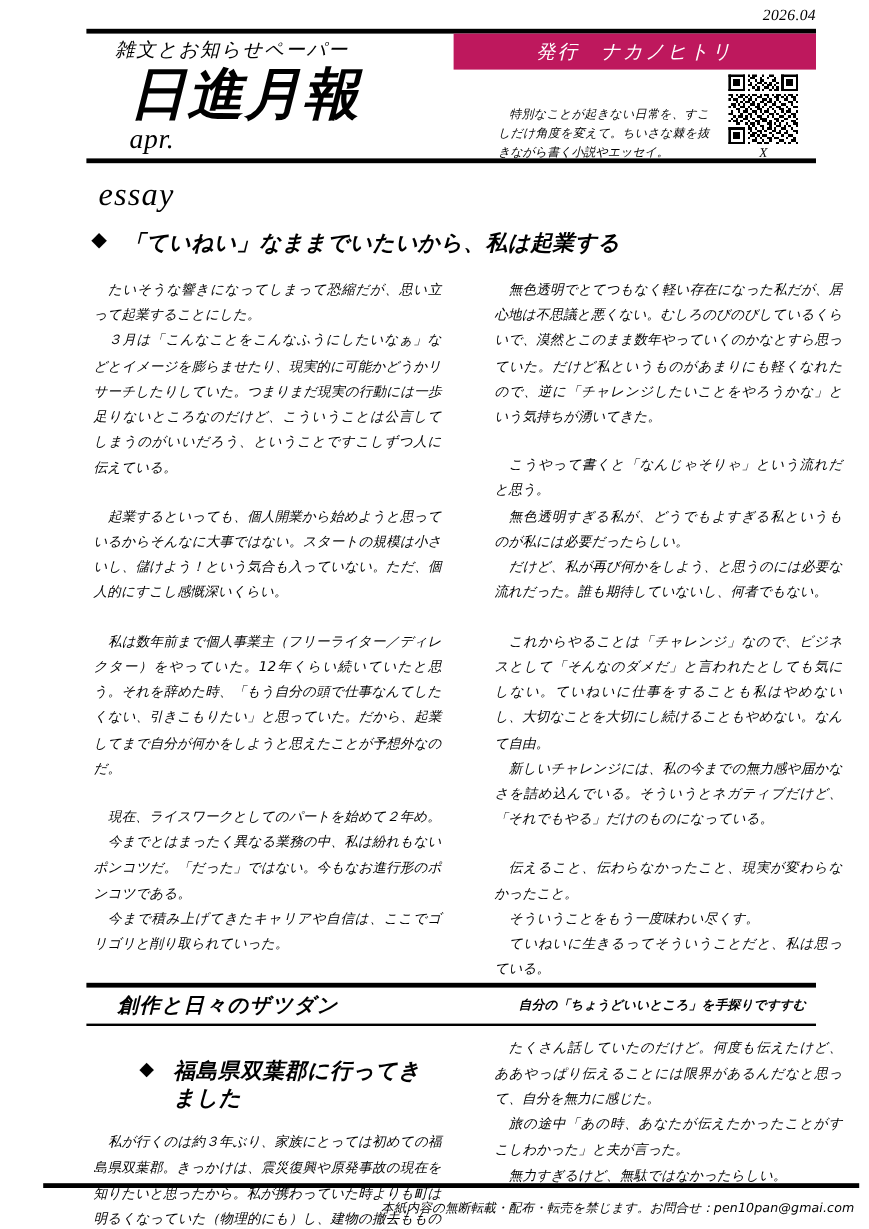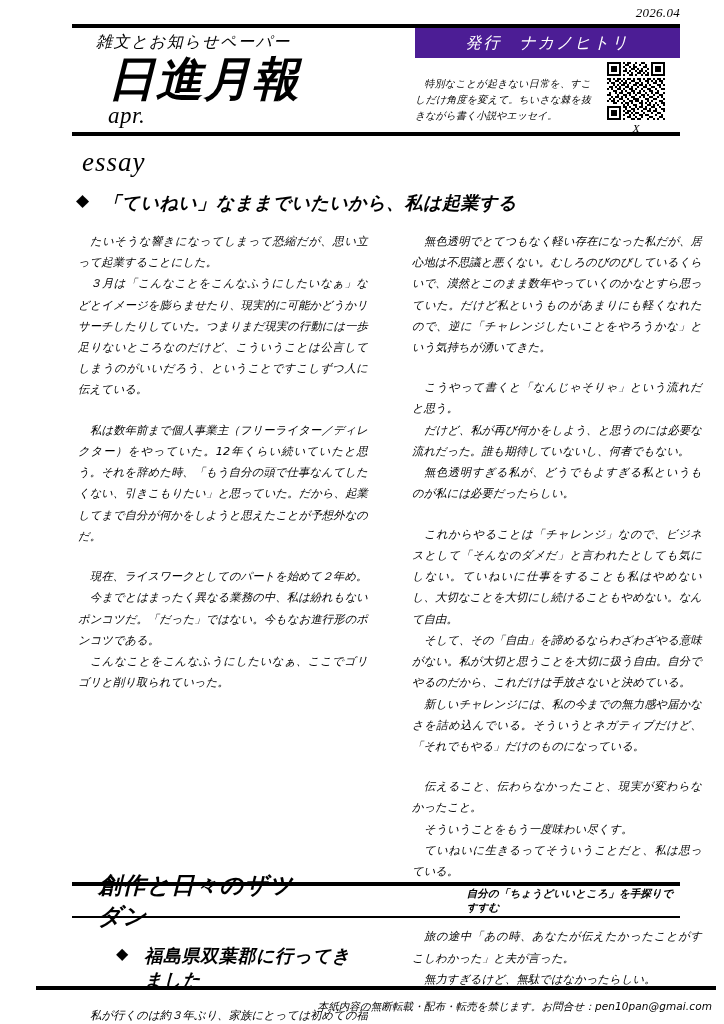--- a/index.html
+++ b/index.html
@@ -75,39 +75,39 @@
     font-family: "Liberation Serif", serif;
     font-size: 23px;
     margin-left: 12px;
     letter-spacing: 0.5px;
   }
 
   .publisher-bar {
     position: absolute;
     right: 0;
     top: 0;
-    width: 265px;
+    width: 302px;
     height: 30px;
-    background: #4c1d95;
+    background: #be185d;
     color: #fff;
     display: flex;
     align-items: center;
     justify-content: center;
     font-family: "DejaVu Sans", "Liberation Sans", sans-serif;
     font-size: 16px;
     letter-spacing: 2px;
     box-sizing: border-box;
   }
   .masthead-right {
     position: absolute;
     right: 0;
     top: 34px;
     width: 265px;
     display: flex;
-    align-items: center;
+    align-items: flex-end;
   }
   .tagline {
     font-family: "DejaVu Sans", "Liberation Sans", sans-serif;
     font-size: 10px;
     line-height: 1.62;
     text-align: justify;
     text-align-last: left;
     width: 176px;
     padding-top: 2px;
   }
@@ -188,21 +188,21 @@
     margin: 0 22px;
     border-top: 4px solid #000;
     border-bottom: 2px solid #000;
     height: 36px;
     display: flex;
     align-items: center;
     box-sizing: border-box;
   }
   .section-bar-title {
     font-family: "DejaVu Sans", "Liberation Sans", sans-serif;
-    font-size: 23px;
+    font-size: 17px;
     font-weight: 700;
     letter-spacing: 1.2px;
     margin-left: 26px;
   }
   .section-bar-sub {
     font-family: "DejaVu Sans", "Liberation Sans", sans-serif;
     font-size: 10.5px;
     font-weight: 700;
     margin-left: 150px;
     letter-spacing: 0.2px;
@@ -510,32 +510,32 @@
 
   <div class="headline">
     <span class="diamond">◆</span>
     <span class="headline-text">「ていねい」なままでいたいから、私は起業する</span>
   </div>
 
   <div class="columns">
     <div class="col col-left body-text">
         <p class="nogap">たいそうな響きになってしまって恐縮だが、思い立って起業することにした。</p>
         <p class="nogap">３月は「こんなことをこんなふうにしたいなぁ」などとイメージを膨らませたり、現実的に可能かどうかリサーチしたりしていた。つまりまだ現実の行動には一歩足りないところなのだけど、こういうことは公言してしまうのがいいだろう、ということですこしずつ人に伝えている。</p>
+        <p class="gap">起業するといっても、個人開業から始めようと思っているからそんなに大事ではない。スタートの規模は小さいし、儲けよう！という気合も入っていない。ただ、個人的にすこし感慨深いくらい。</p>
         <p class="gap">私は数年前まで個人事業主（フリーライター／ディレクター）をやっていた。12年くらい続いていたと思う。それを辞めた時、「もう自分の頭で仕事なんてしたくない、引きこもりたい」と思っていた。だから、起業してまで自分が何かをしようと思えたことが予想外なのだ。</p>
         <p class="gap">現在、ライスワークとしてのパートを始めて２年め。</p>
         <p class="nogap">今までとはまったく異なる業務の中、私は紛れもないポンコツだ。「だった」ではない。今もなお進行形のポンコツである。</p>
-        <p class="nogap">こんなことをこんなふうにしたいなぁ、ここでゴリゴリと削り取られていった。</p>
+        <p class="nogap">今まで積み上げてきたキャリアや自信は、ここでゴリゴリと削り取られていった。</p>
       </div>
     <div class="col body-text">
         <p class="nogap">無色透明でとてつもなく軽い存在になった私だが、居心地は不思議と悪くない。むしろのびのびしているくらいで、漠然とこのまま数年やっていくのかなとすら思っていた。だけど私というものがあまりにも軽くなれたので、逆に「チャレンジしたいことをやろうかな」という気持ちが湧いてきた。</p>
         <p class="gap">こうやって書くと「なんじゃそりゃ」という流れだと思う。</p>
+        <p class="nogap">無色透明すぎる私が、どうでもよすぎる私というものが私には必要だったらしい。</p>
         <p class="nogap">だけど、私が再び何かをしよう、と思うのには必要な流れだった。誰も期待していないし、何者でもない。</p>
-        <p class="nogap">無色透明すぎる私が、どうでもよすぎる私というものが私には必要だったらしい。</p>
         <p class="gap">これからやることは「チャレンジ」なので、ビジネスとして「そんなのダメだ」と言われたとしても気にしない。ていねいに仕事をすることも私はやめないし、大切なことを大切にし続けることもやめない。なんて自由。</p>
-        <p class="nogap">そして、その「自由」を諦めるならわざわざやる意味がない。私が大切と思うことを大切に扱う自由。自分でやるのだから、これだけは手放さないと決めている。</p>
         <p class="nogap">新しいチャレンジには、私の今までの無力感や届かなさを詰め込んでいる。そういうとネガティブだけど、「それでもやる」だけのものになっている。</p>
         <p class="gap">伝えること、伝わらなかったこと、現実が変わらなかったこと。</p>
         <p class="nogap">そういうことをもう一度味わい尽くす。</p>
         <p class="nogap">ていねいに生きるってそういうことだと、私は思っている。</p>
       </div>
   </div>
 
   <div class="section-bar">
     <span class="section-bar-title">創作と日々のザツダン</span>
     <span class="section-bar-sub">自分の「ちょうどいいところ」を手探りですすむ</span>
@@ -547,20 +547,21 @@
         <span class="diamond">◆</span>
         <span class="headline2-text">福島県双葉郡に行ってきました</span>
       </div>
       <div class="body-text" style="margin-top:14px">
           <p class="nogap">私が行くのは約３年ぶり、家族にとっては初めての福島県双葉郡。きっかけは、震災復興や原発事故の現在を知りたいと思ったから。私が携わっていた時よりも町は明るくなっていた（物理的にも）し、建物の撤去もものすごく進んでいた。だけど初めての訪問だった家族にとってはやっぱり、強く感じるものがあったようで。</p>
         </div>
     </div>
 
     <div class="col">
       <div class="body-text">
+          <p class="nogap">たくさん話していたのだけど。何度も伝えたけど、ああやっぱり伝えることには限界があるんだなと思って、自分を無力に感じた。</p>
           <p class="nogap">旅の途中「あの時、あなたが伝えたかったことがすこしわかった」と夫が言った。</p>
           <p class="nogap">無力すぎるけど、無駄ではなかったらしい。</p>
         </div>
 
     </div>
   </div>
 
   <div class="footer-rule"></div>
   <div class="footer-note">本紙内容の無断転載・配布・転売を禁じます。お問合せ：pen10pan@gmai.com</div>
 

